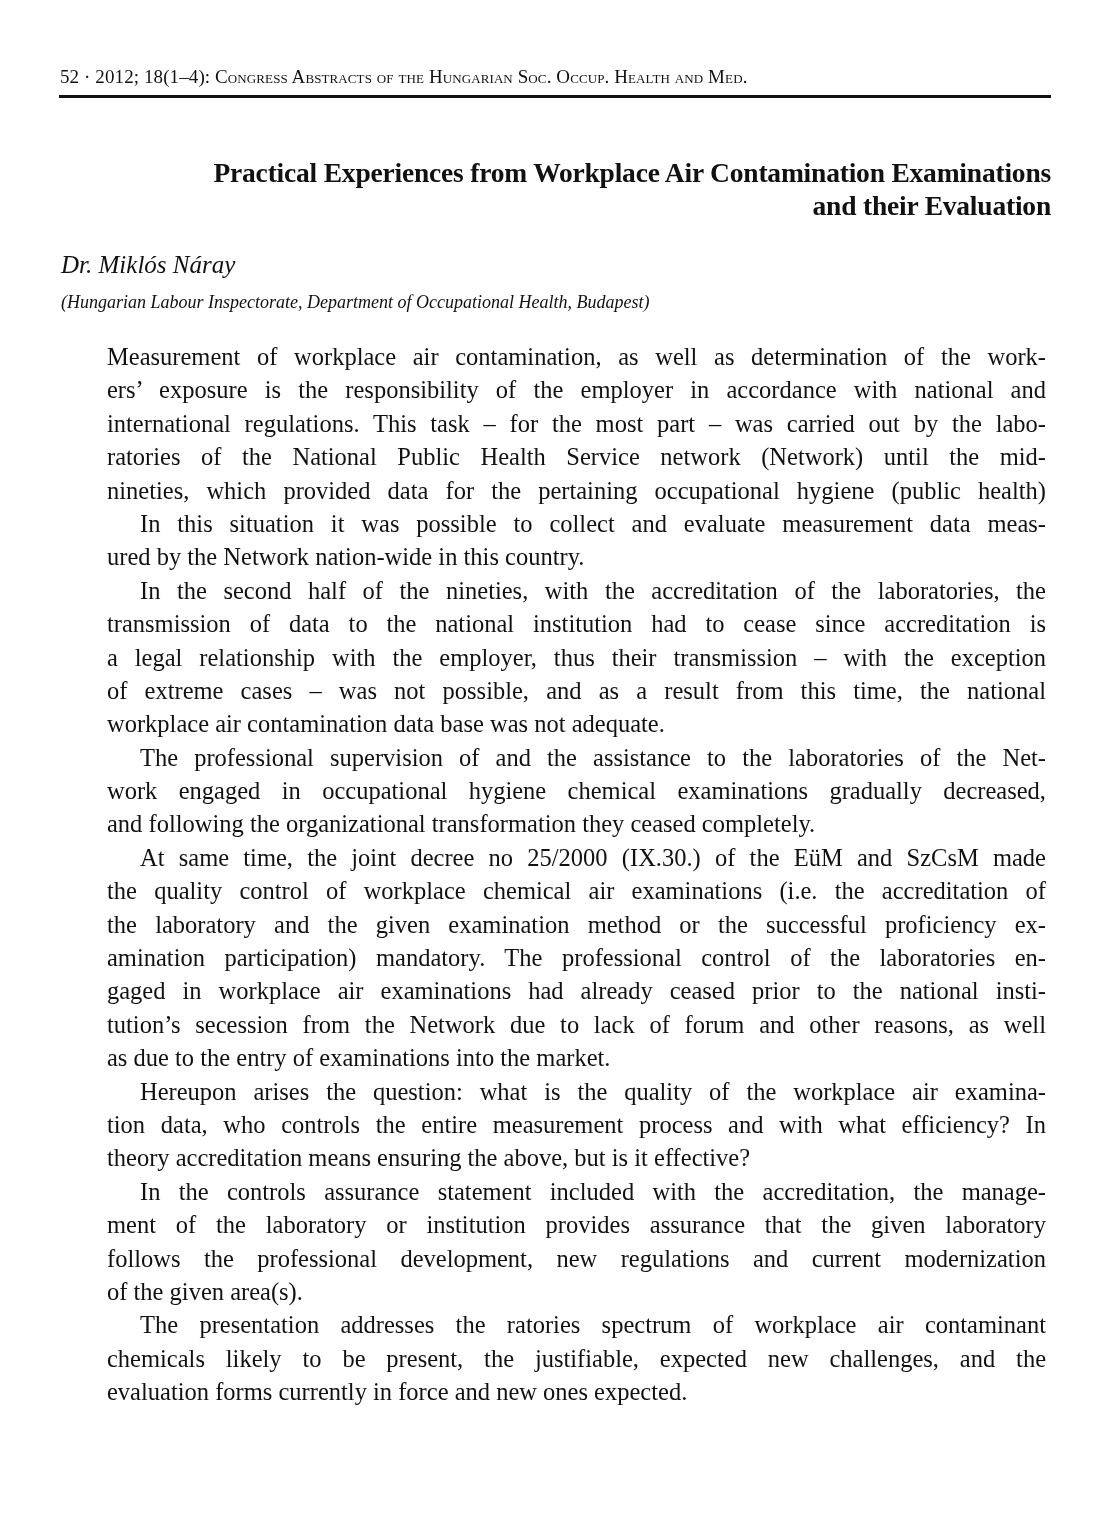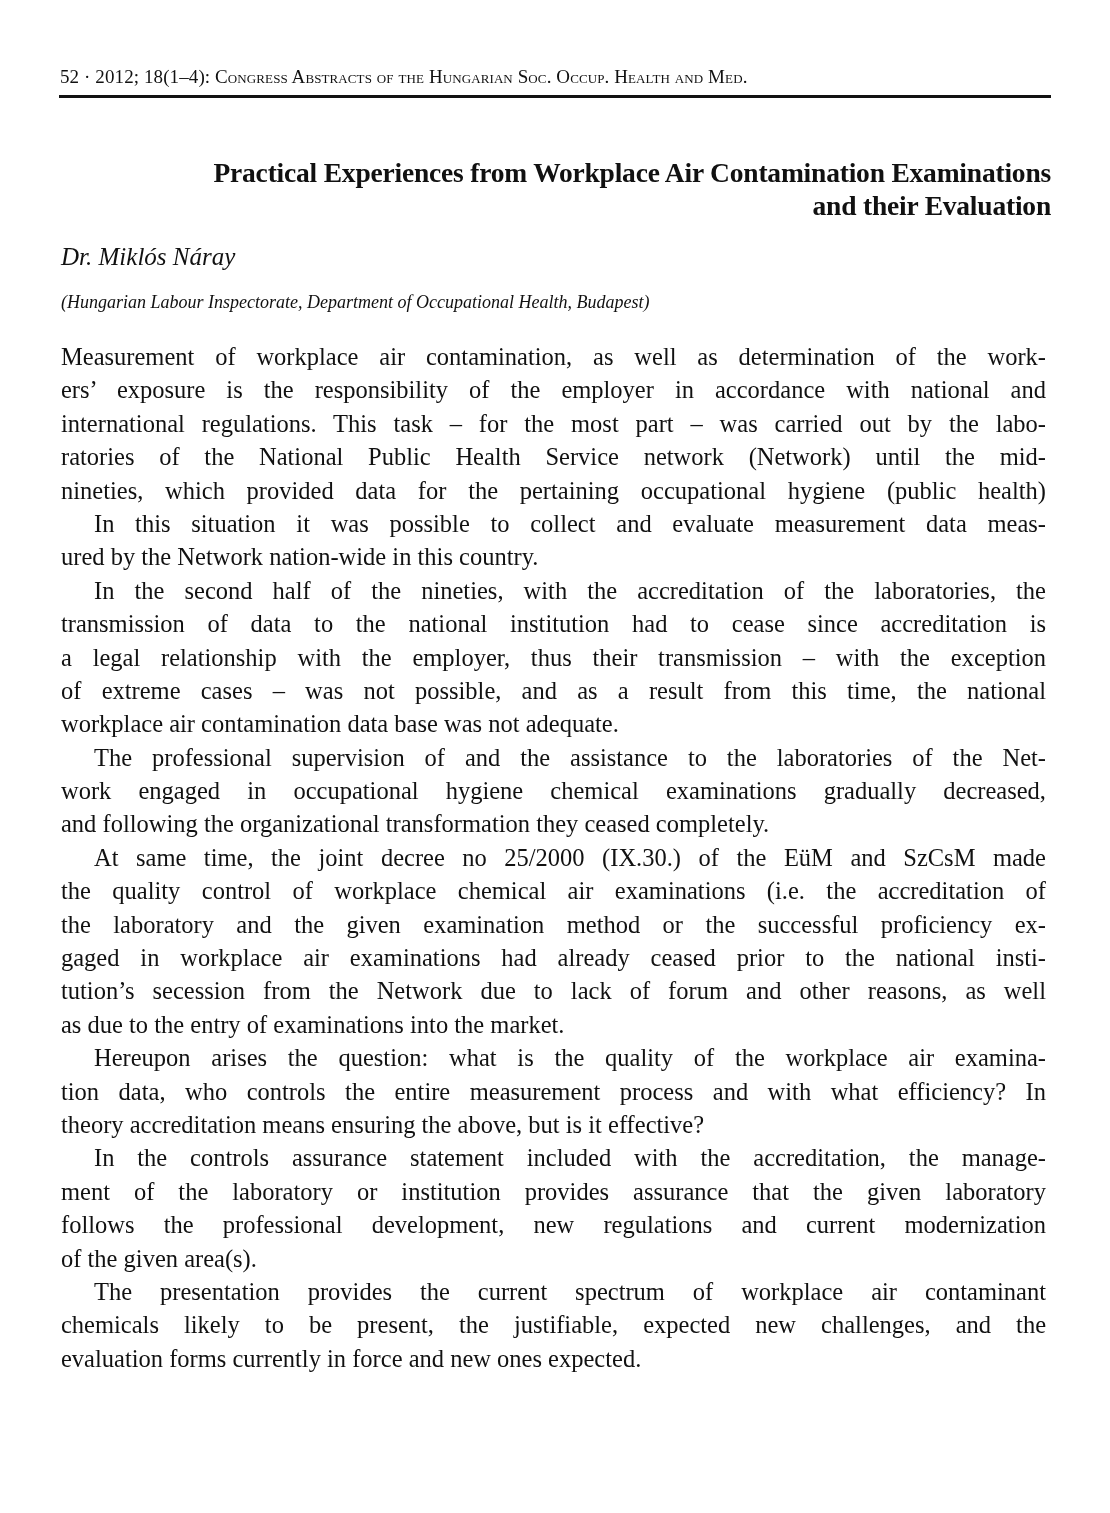--- a/index.html
+++ b/index.html
@@ -43,21 +43,21 @@
       width: 990px;
       font-size: 27.5px;
       font-weight: bold;
       line-height: 33px;
       letter-spacing: -0.2px;
     }
     .title .tline { display: block; white-space: nowrap; }
     .author {
       position: absolute;
       left: 61px;
-      top: 240px;
+      top: 248px;
       font-size: 25px;
       font-style: italic;
       line-height: 33px;
       white-space: nowrap;
     }
     .affil {
       position: absolute;
       left: 61px;
       top: 286px;
       font-size: 18px;
@@ -73,20 +73,21 @@
       font-size: 24.5px;
       line-height: 33.4px;
     }
     .line {
       display: block;
       height: 33.4px;
       text-align: justify;
       text-align-last: justify;
       white-space: nowrap;
       overflow: visible;
+      margin-left: 46px;
     }
     .line.last {
       text-align-last: left;
     }
     .line.indent {
       padding-left: 33px;
     }
     .line-inner {
       display: block;
       white-space: normal;
@@ -174,20 +175,23 @@
       <span class="line indent">
         <span class="line-inner">At same time, the joint decree no 25/2000 (IX.30.) of the EüM and SzCsM made</span>
       </span>
       <span class="line">
         <span class="line-inner">the quality control of workplace chemical air examinations (i.e. the accreditation of</span>
       </span>
       <span class="line">
         <span class="line-inner">the laboratory and the given examination method or the successful proficiency ex-</span>
       </span>
       <span class="line">
+        <span class="line-inner">amination participation) mandatory. The professional control of the laboratories en-</span>
+      </span>
+      <span class="line">
         <span class="line-inner">gaged in workplace air examinations had already ceased prior to the national insti-</span>
       </span>
       <span class="line">
         <span class="line-inner">tution’s secession from the Network due to lack of forum and other reasons, as well</span>
       </span>
       <span class="line last">
         <span class="line-inner">as due to the entry of examinations into the market.</span>
       </span>
     </div>
     <div>
@@ -210,21 +214,21 @@
       </span>
       <span class="line">
         <span class="line-inner">follows the professional development, new regulations and current modernization</span>
       </span>
       <span class="line last">
         <span class="line-inner">of the given area(s).</span>
       </span>
     </div>
     <div>
       <span class="line indent">
-        <span class="line-inner">The presentation provides the current spectrum of workplace air contaminant</span>
+        <span class="line-inner">The presentation addresses the ratories spectrum of workplace air contaminant</span>
       </span>
       <span class="line">
         <span class="line-inner">chemicals likely to be present, the justifiable, expected new challenges, and the</span>
       </span>
       <span class="line last">
         <span class="line-inner">evaluation forms currently in force and new ones expected.</span>
       </span>
     </div>
   </div>
 

